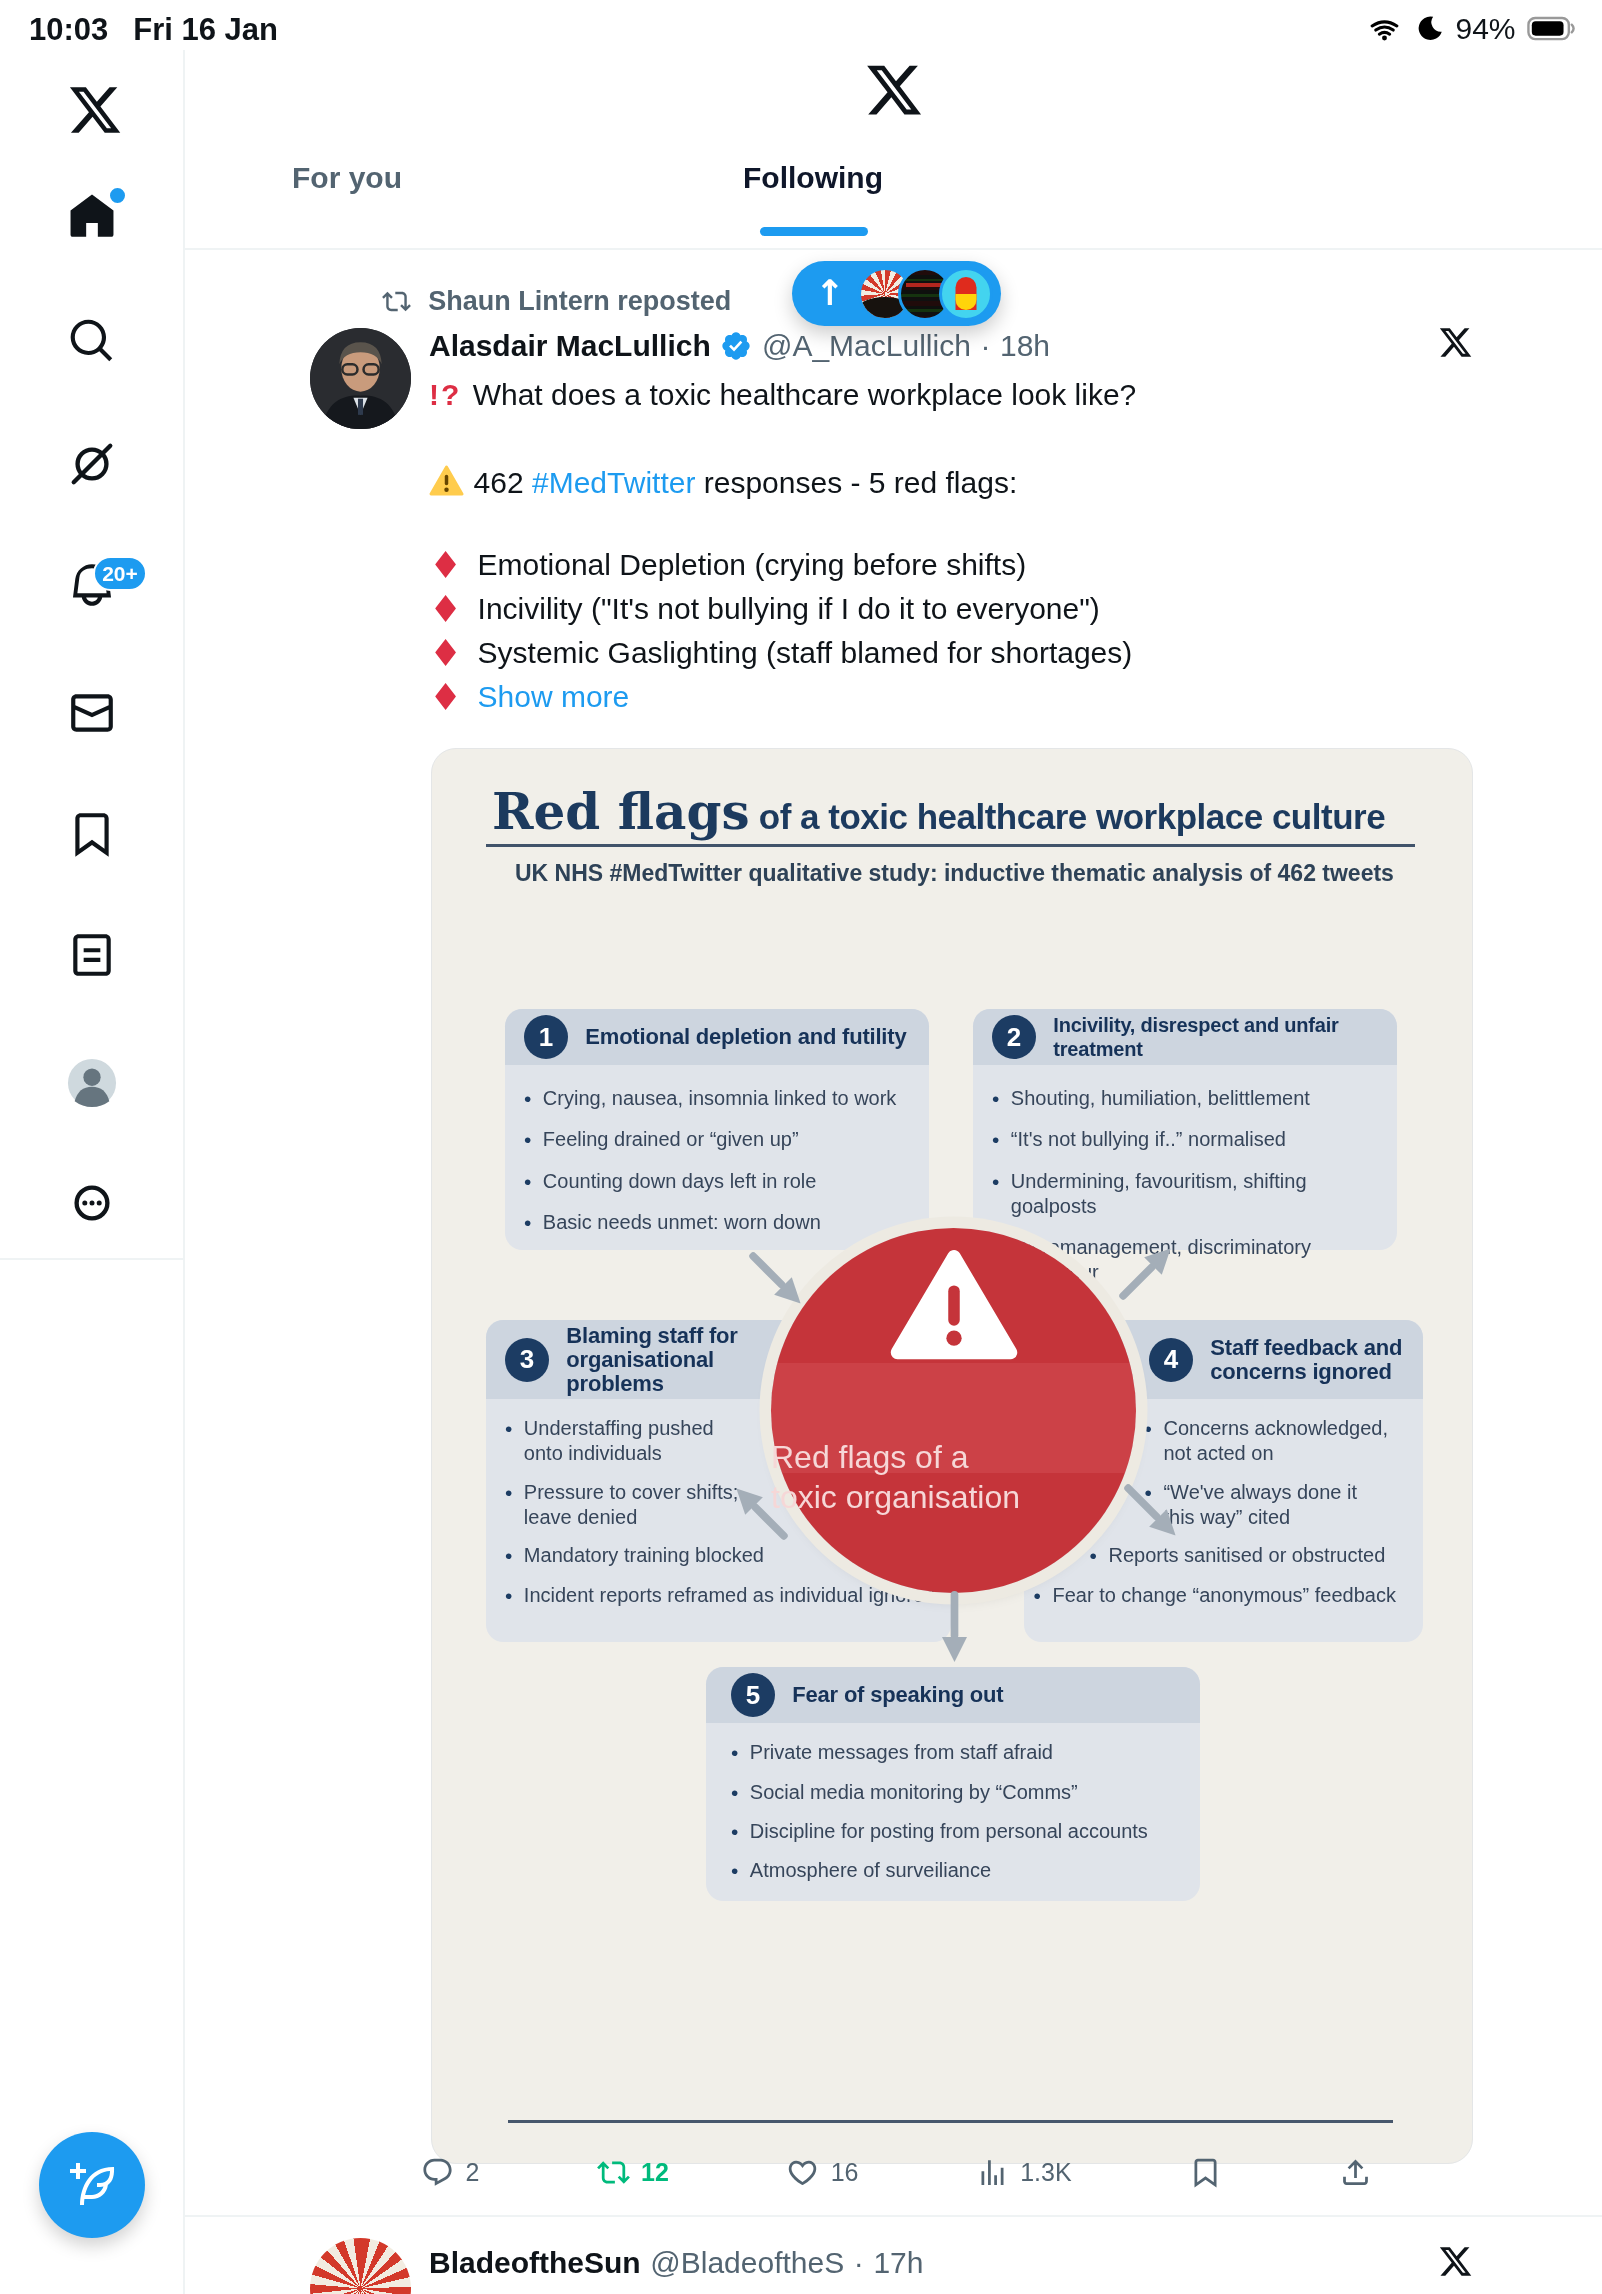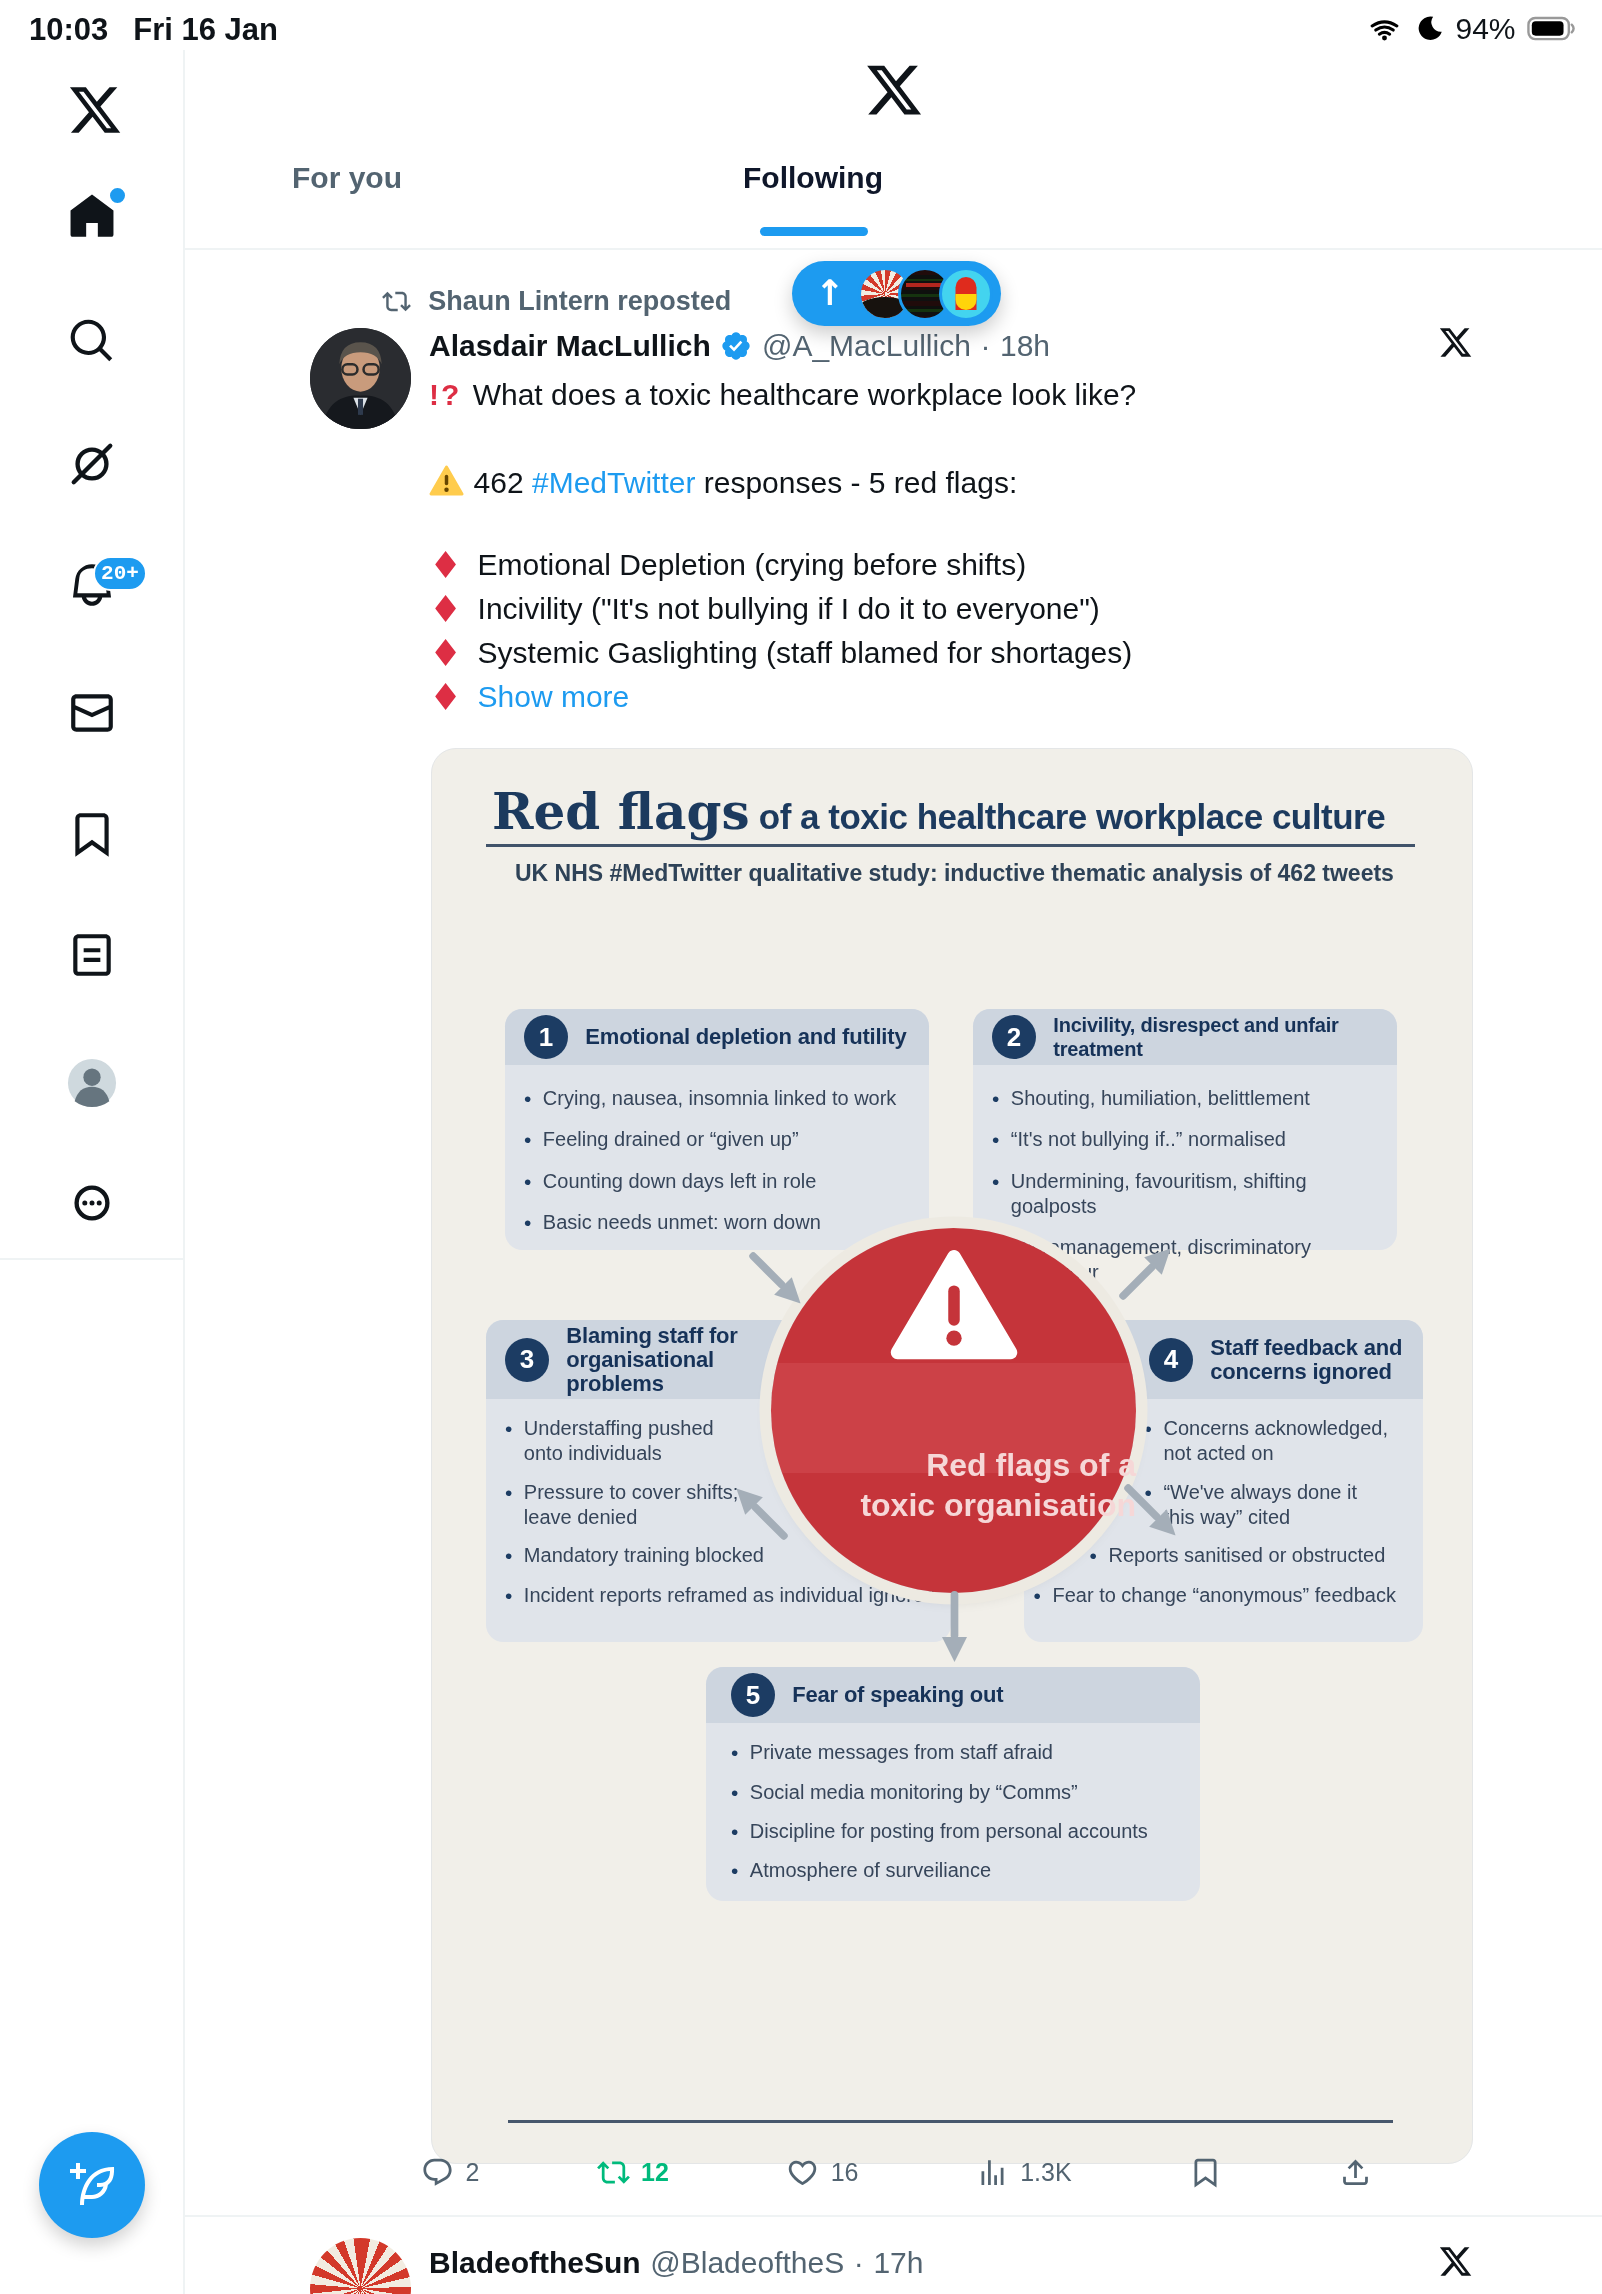--- a/index.html
+++ b/index.html
@@ -10,21 +10,21 @@
   .sb-left{left:29px;top:11.5px;font-size:31px;font-weight:600;display:flex;gap:25px;}
   .sb-right{right:25px;top:11.5px;display:flex;align-items:center;gap:11.5px;font-size:30px;font-weight:500;}
   
   .vdivider{left:183px;top:50px;width:1.9px;height:2244px;background:#eff3f4;}
   .side-hr{left:0;top:1258px;width:184px;height:1.9px;background:#eff3f4;}
   .side-icon{left:67px;width:50px;height:50px;color:#0f1419;}
   .side-icon svg{width:50px;height:50px;display:block;}
   .fab{left:39px;top:2132px;width:106px;height:106px;border-radius:50%;background:#1d9bf0;
        display:flex;align-items:center;justify-content:center;box-shadow:0 7.7px 17.3px rgba(0,0,0,.18);}
   .badge{left:93px;top:556px;min-width:54px;height:35px;border-radius:18px;background:#1d9bf0;border:2.9px solid #fff;
-         color:#fff;font-size:21px;font-weight:700;display:flex;align-items:center;justify-content:center;padding:0 5.8px;box-sizing:border-box;font-family:Liberation Mono, monospace;}
+         color:#fff;font-size:21px;font-weight:700;display:flex;align-items:center;justify-content:center;padding:0 5.8px;box-sizing:border-box;}
   .home-dot{left:108px;top:186px;width:15.4px;height:15.4px;border-radius:50%;background:#1d9bf0;border:2.9px solid #fff;}
   
   .hdr-x{left:864px;top:60px;width:60px;height:60px;color:#0f1419;}
   .hdr-x svg{width:60px;height:60px;}
   .tab{top:161px;font-size:30px;transform:translateX(-50%);}
   .tab.inactive{color:#536471;font-weight:600;}
   .tab.active{color:#0f172a;font-weight:700;}
   .tab-underline{left:760px;top:227px;width:108px;height:8.6px;border-radius:4.8px;background:#1d9bf0;}
   .tab-divider{left:184px;top:248px;width:1418px;height:1.9px;background:#eff3f4;}
   
@@ -84,21 +84,21 @@
   .igbox-title{font-size:22px;font-weight:700;color:#163258;line-height:24px;letter-spacing:-0.2px;}
   .igbox-title.small{font-size:20px;}
   .blist{display:flex;flex-direction:column;padding:21px 13.4px 0 19px;}
   .bitem{display:flex;gap:11.5px;font-size:20px;font-weight:500;color:#36455a;line-height:25px;}
   .bitem .bd{color:#1c3c63;font-size:21px;line-height:25px;}
   .gap43{margin-bottom:16.3px;}
   .circle{left:339px;top:479px;width:365px;height:365px;border-radius:50%;z-index:5;
           background:linear-gradient(180deg,#c5343a 0 37%,#cc4147 37% 67%,#c5343a 67% 100%);
           box-shadow:0 0 0 11.5px #edeae2, 0 5.8px 15.4px rgba(0,0,0,.15);}
   .circle svg.tri{position:absolute;left:50%;top:21px;transform:translateX(-50%);width:133px;height:115px;}
-  .circle-text{position:absolute;left:0;right:0;top:209px;text-align:right;color:#f6d7d7;font-size:32px;font-weight:700;line-height:40px;margin-top:8px;}
+  .circle-text{position:absolute;left:0;right:0;top:209px;text-align:left;color:#f6d7d7;font-size:32px;font-weight:400;line-height:40px;}
   .arrow{width:71px;height:25px;color:#a4aeb8;z-index:8;}
   .arrow svg{width:71px;height:25px;display:block;}
   .ig-baseline{left:76px;top:1371px;width:885px;height:2.9px;background:#47576c;}
 </style>
 </head>
 <body>
 
 <div id="root">
 
   <div class="abs sb-left">

